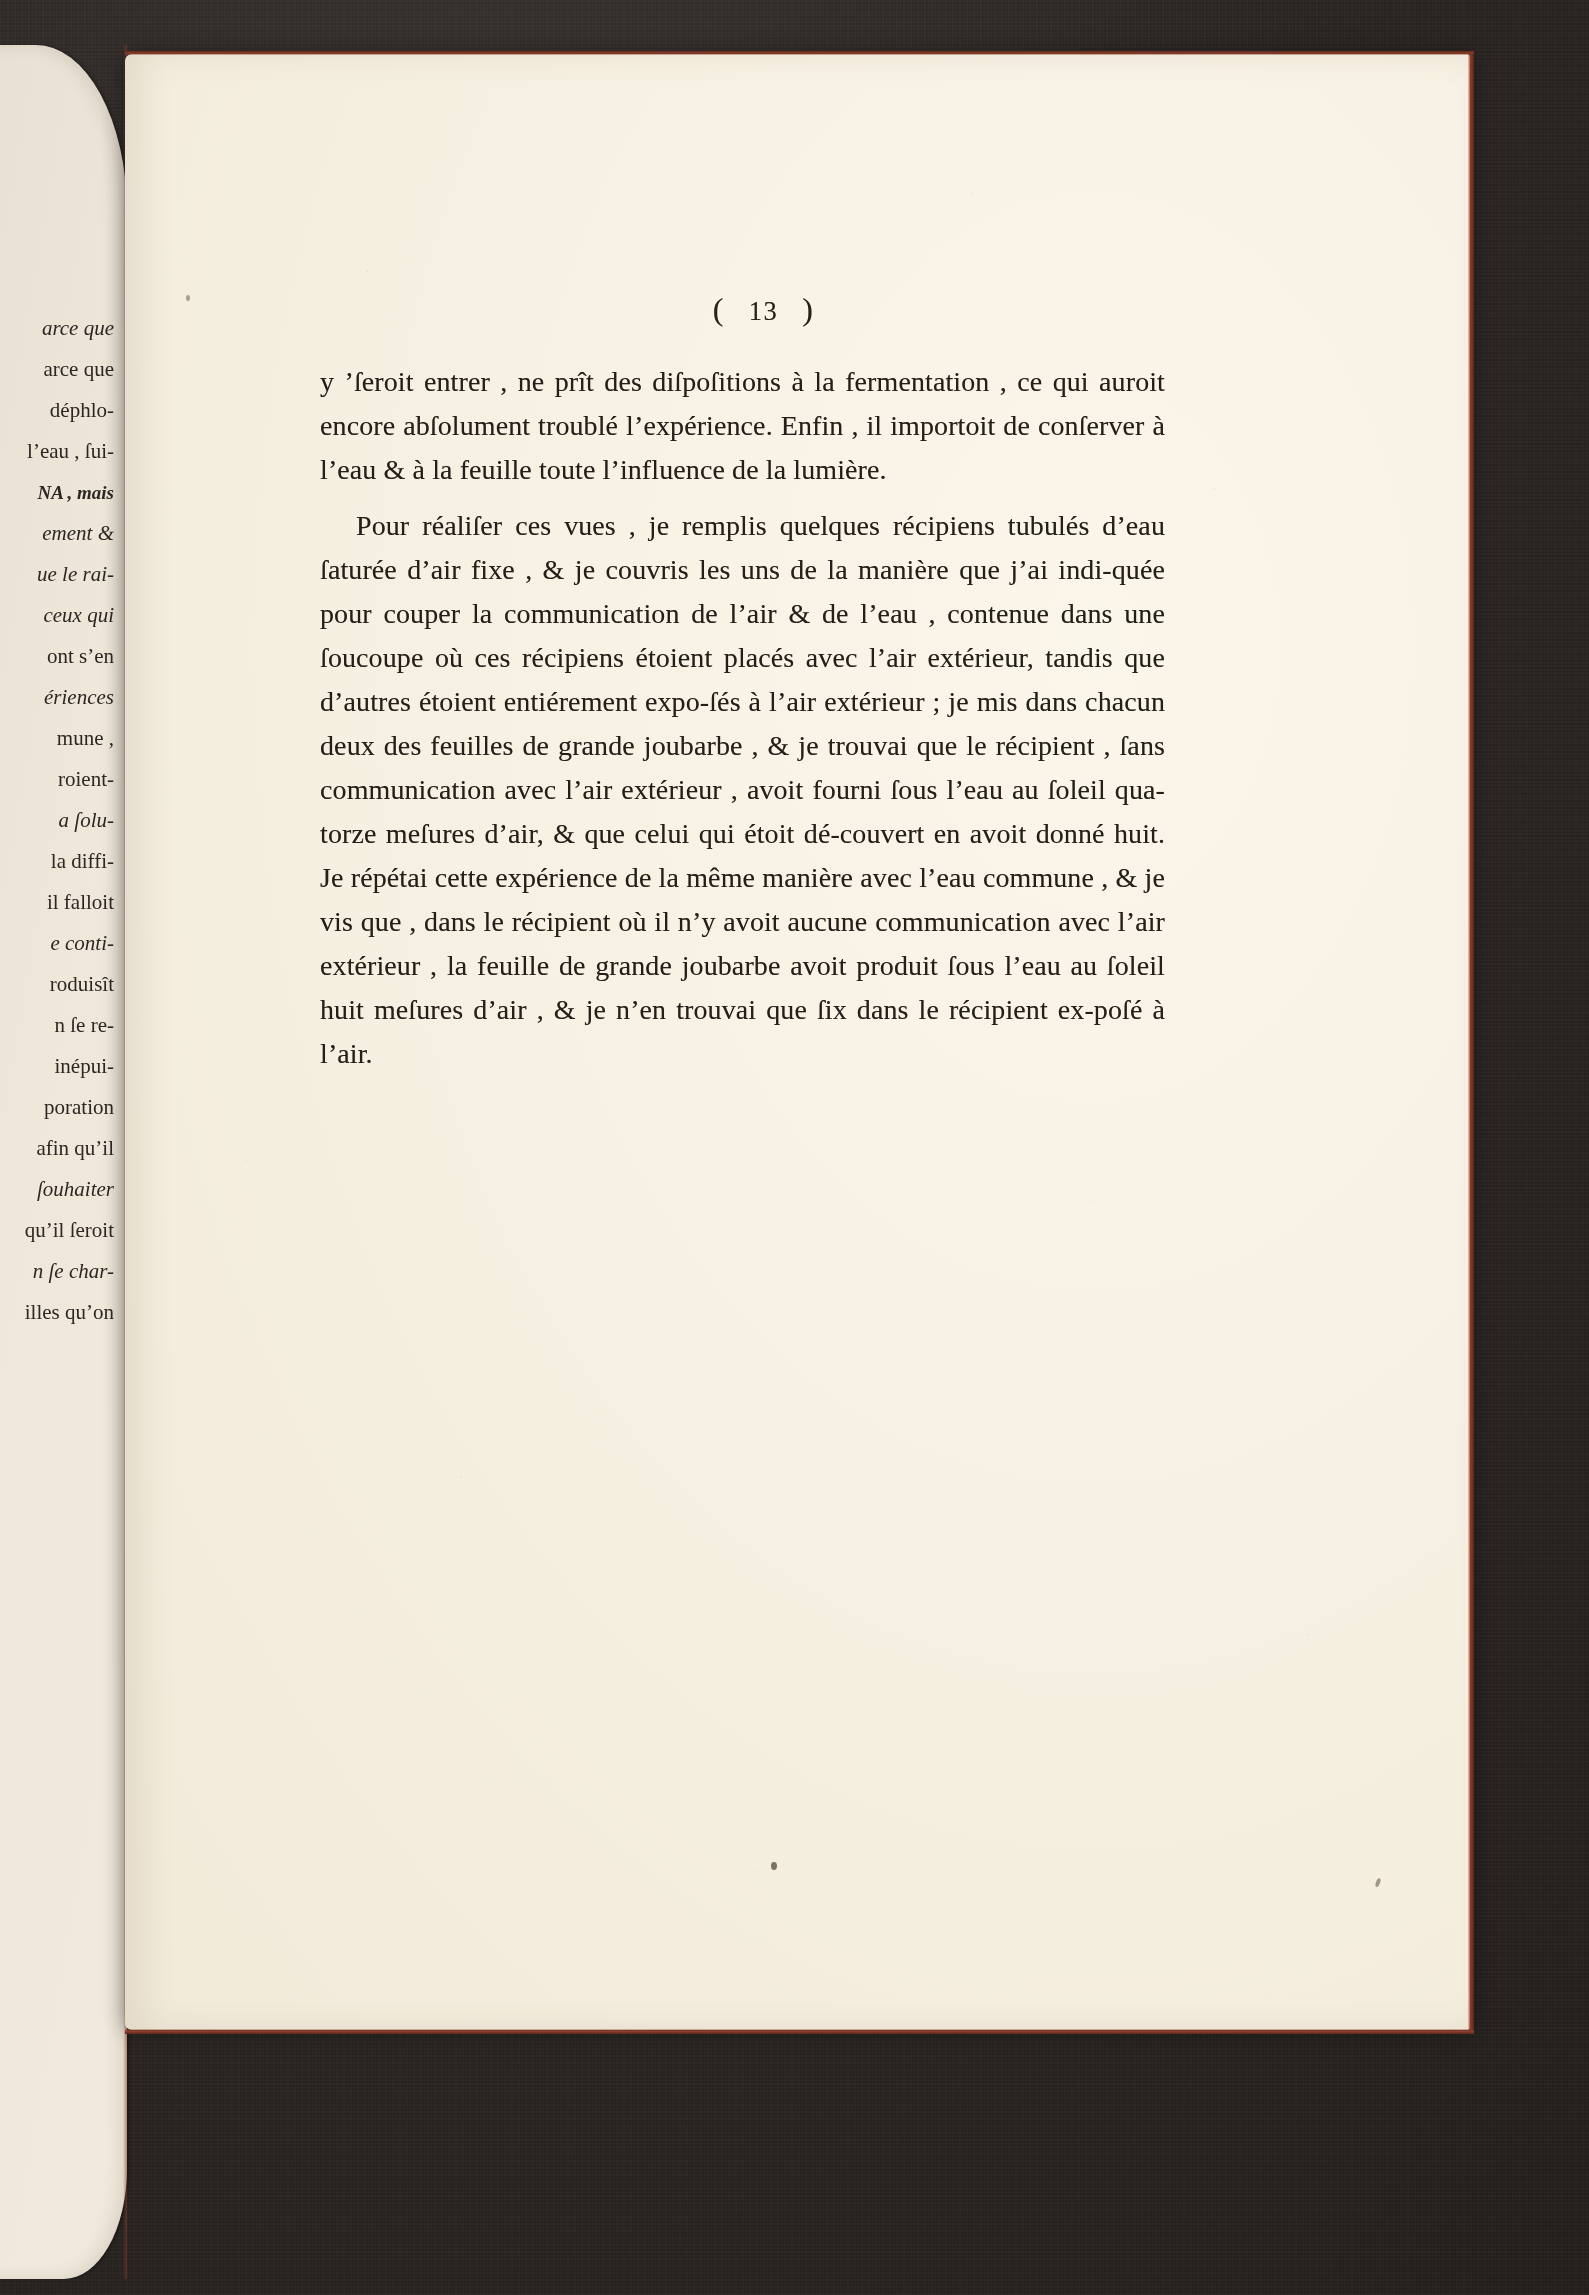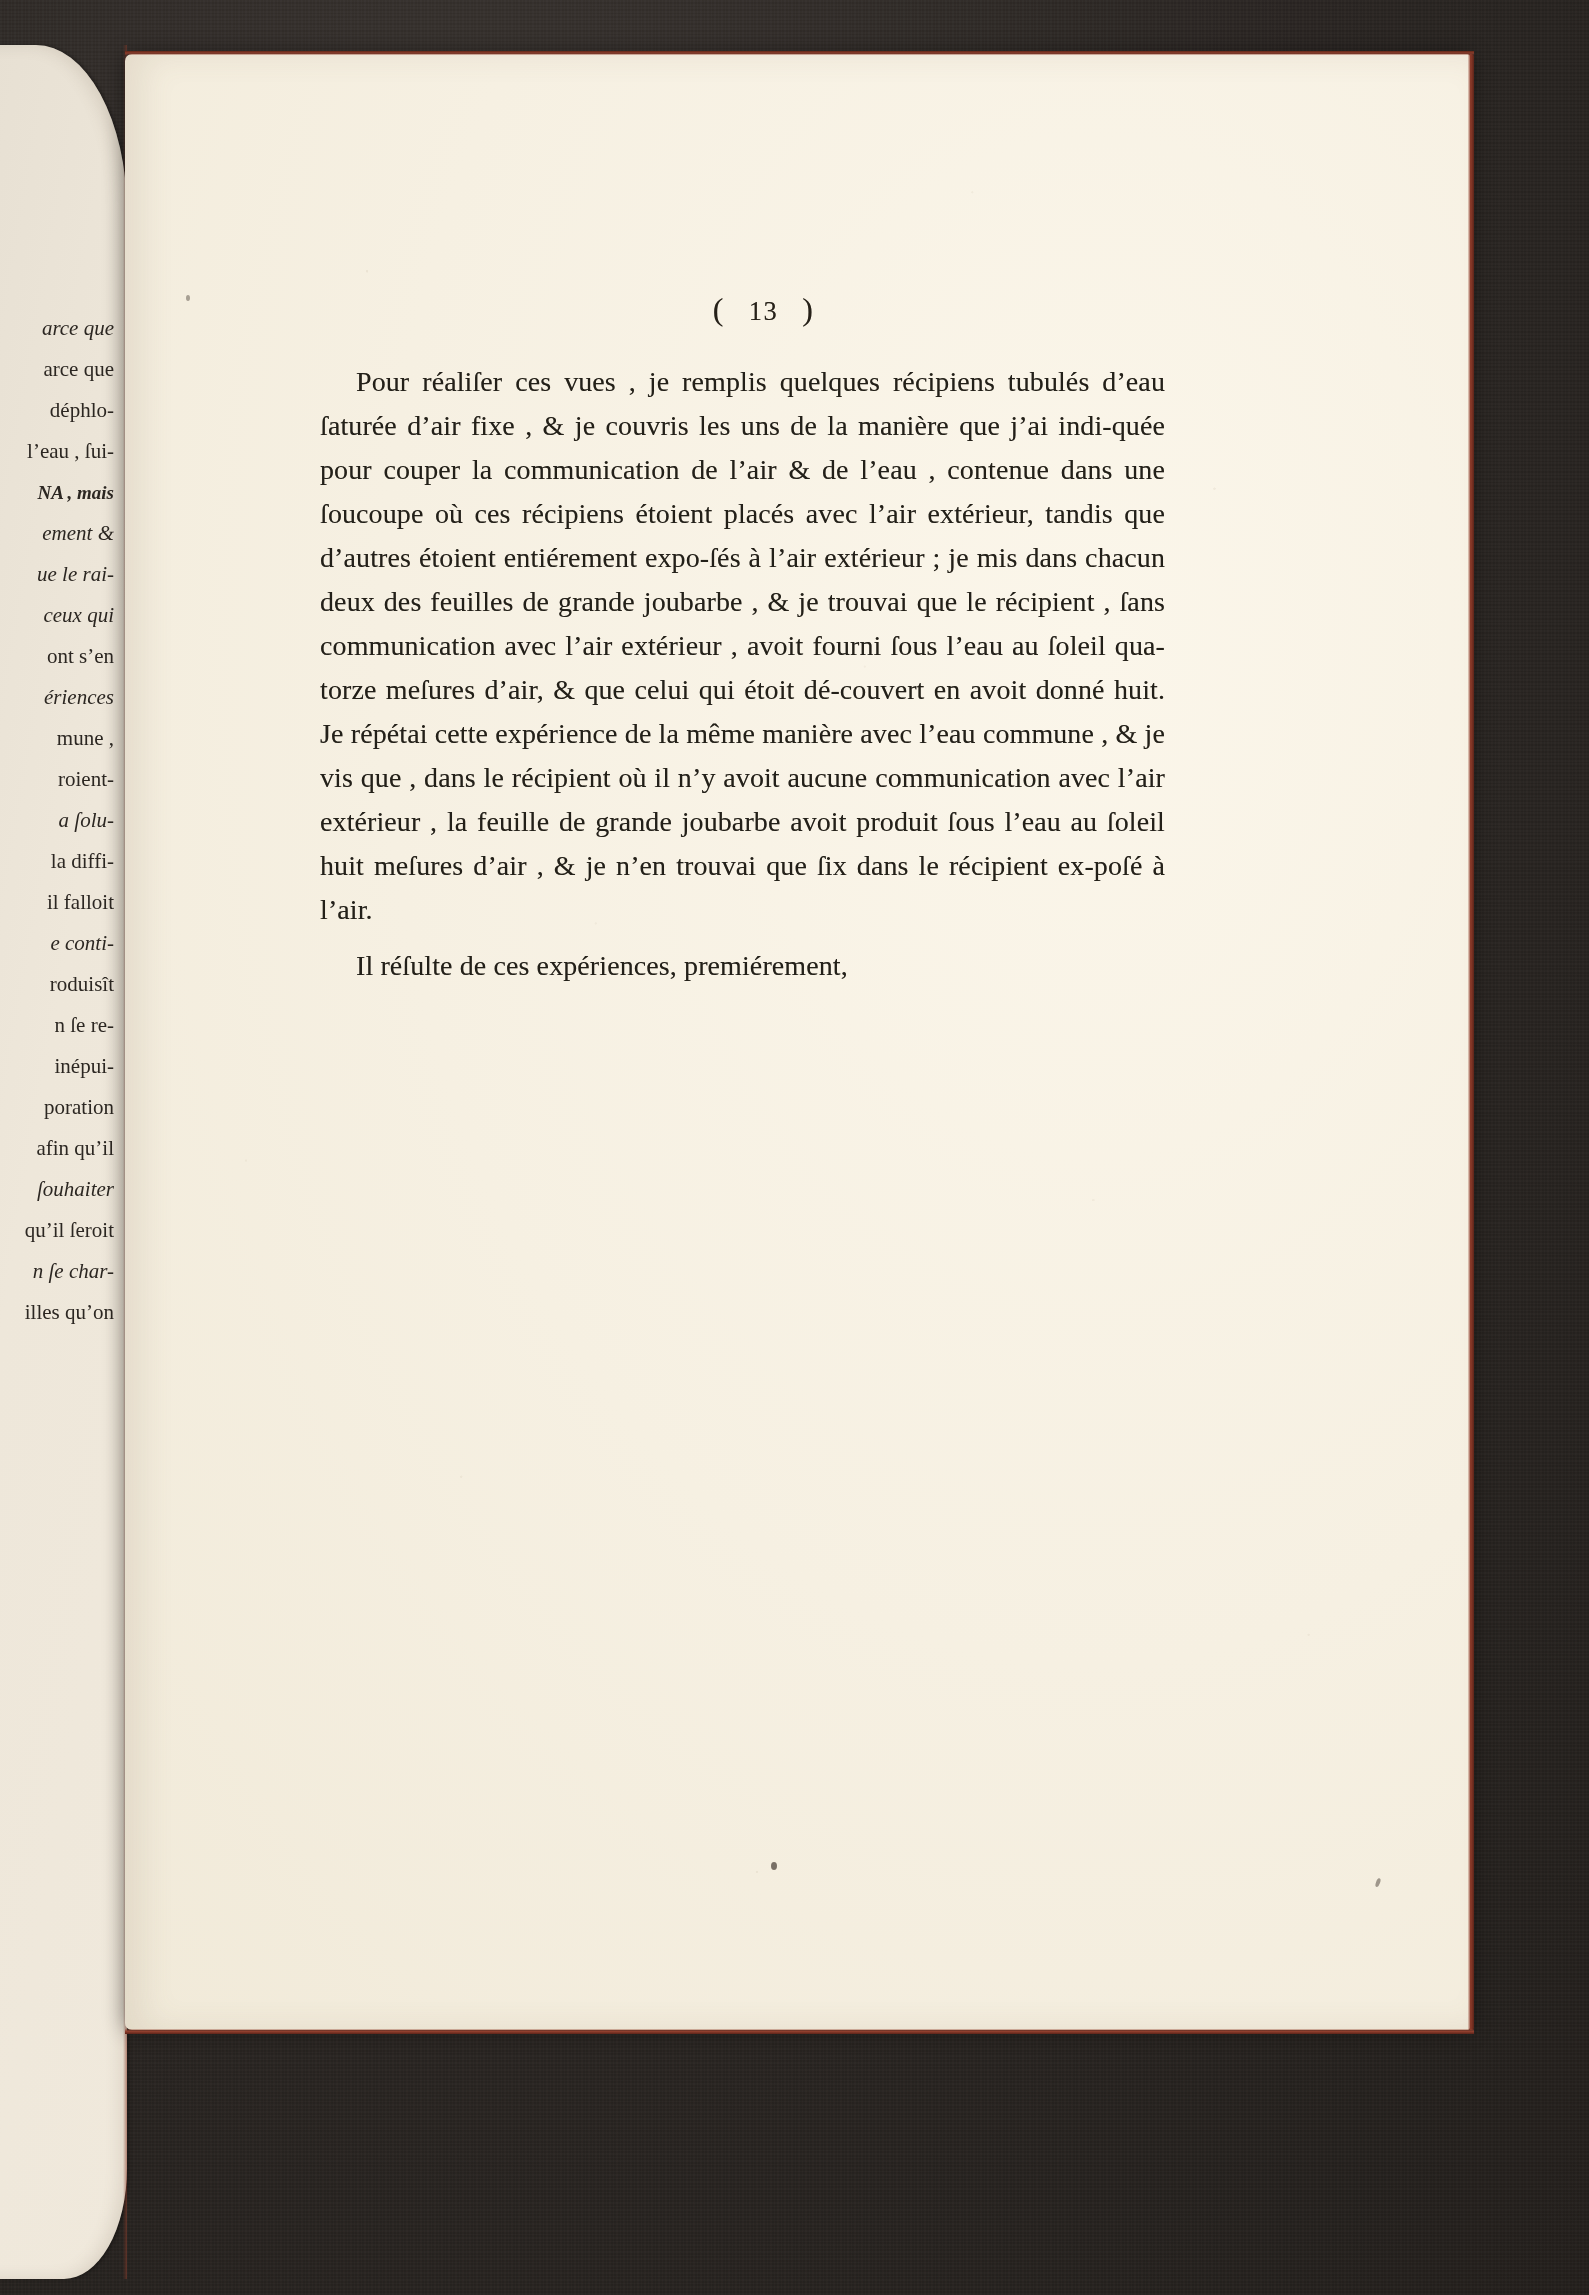--- a/index.html
+++ b/index.html
@@ -235,20 +235,20 @@
   <div class="speck" style="left:48%;top:91.5%;width:6.3px;height:8.4px;"></div>
   <div class="speck" style="left:93%;top:92.3%;width:3.5px;height:9px;opacity:.5;transform:rotate(20deg);"></div>
   <div class="speck" style="left:4.5%;top:12.2%;width:4.2px;height:6.3px;opacity:.45;"></div>
 
   <div class="textblock">
 
     <div class="folio">
       <span class="paren">(</span><span class="num">13</span><span class="paren">)</span>
     </div>
 
+    <p class="para">y ’ſeroit entrer , ne prît des diſpoſitions à la fermentation , ce qui auroit encore abſolument troublé l’expérience. Enfin , il importoit de conſerver à l’eau &amp; à la feuille toute l’influence de la lumière.</p>
 
     <p class="para indent">Pour réaliſer ces vues , je remplis quelques récipiens tubulés d’eau ſaturée d’air fixe , &amp; je couvris les uns de la manière que j’ai indi-quée pour couper la communication de l’air &amp; de l’eau , contenue dans une ſoucoupe où ces récipiens étoient placés avec l’air extérieur, tandis que d’autres étoient entiérement expo-ſés à l’air extérieur ; je mis dans chacun deux des feuilles de grande joubarbe , &amp; je trouvai que le récipient , ſans communication avec l’air extérieur , avoit fourni ſous l’eau au ſoleil qua-torze meſures d’air, &amp; que celui qui étoit dé-couvert en avoit donné huit. Je répétai cette expérience de la même manière avec l’eau commune , &amp; je vis que , dans le récipient où il n’y avoit aucune communication avec l’air extérieur , la feuille de grande joubarbe avoit produit ſous l’eau au ſoleil huit meſures d’air , &amp; je n’en trouvai que ſix dans le récipient ex-poſé à l’air.</p>
 
-    <p class="para indent lastline">Il réſulte de ces expériences, premiérement,</p>
 
   </div>
 </div>
 
 
 </body></html>

